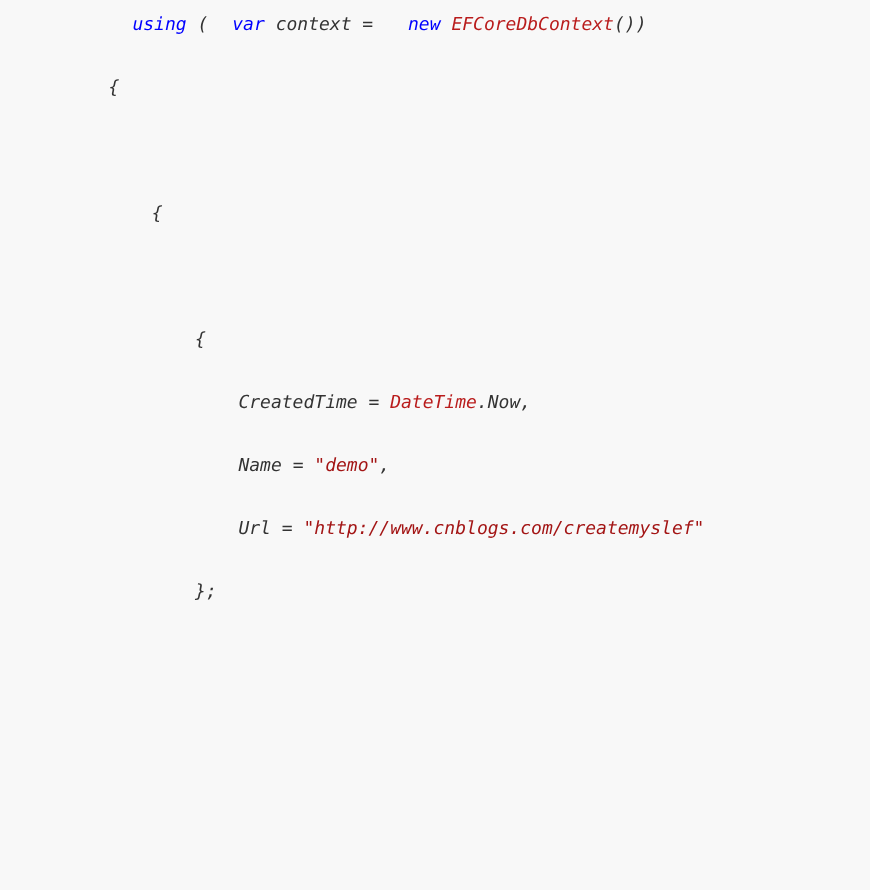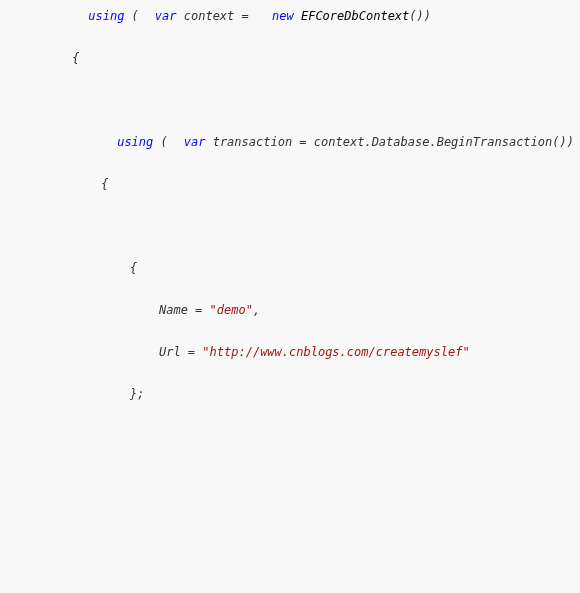--- a/index.html
+++ b/index.html
@@ -14,35 +14,35 @@
     width: 580px;
     height: 593px;
     overflow: hidden;
   }
   pre {
     margin: 0;
     padding: 6px 0 0 0;
     white-space: pre;
   }
   .k   { color: #0000ff; margin-left: 16px; }       
-  .t   { color: #000000; }       
+  .t   { color: #b91c1c; }       
   .s   { color: #a31515; }       
   .p   { color: #333; }          
   .line { display: block; }
 </style>
 </head>
 <body>
 
 <pre><span class="line"><span class="p">          </span><span class="k">using</span><span class="p"> (</span><span class="k">var</span><span class="p"> </span><span class="p">context</span><span class="p"> = </span><span class="k">new</span><span class="p"> </span><span class="t">EFCoreDbContext</span><span class="p">())</span></span>
 <span class="line"><span class="p">          </span><span class="p">{</span></span>
 <span class="line"> </span>
-<span class="line"><span class="p">              </span><span class="k">using</span><span class="p"> (</span><span class="k">var</span><span class="p"> </span><span class="p">transaction</span><span class="p"> = </span><span class="p">context</span><span class="p">.</span><span class="p">Database</span><span class="p">.</span><span class="p">BeginTransaction</span><span class="p">())</span></span>
 <span class="line"><span class="p">              </span><span class="p">{</span></span>
 <span class="line"> </span>
 <span class="line"><span class="p">                  </span><span class="p">{</span></span>
+<span class="line"><span class="p">                      </span><span class="p">CreatedTime</span><span class="p"> = </span><span class="t">DateTime</span><span class="p">.</span><span class="p">Now</span><span class="p">,</span></span>
 <span class="line"><span class="p">                      </span><span class="p">Name</span><span class="p"> = </span><span class="s">"demo"</span><span class="p">,</span></span>
 <span class="line"><span class="p">                      </span><span class="p">Url</span><span class="p"> = </span><span class="s">"http://www.cnblogs.com/createmyslef"</span></span>
 <span class="line"><span class="p">                  </span><span class="p">};</span></span>
 
 
 
 
 
 
 

